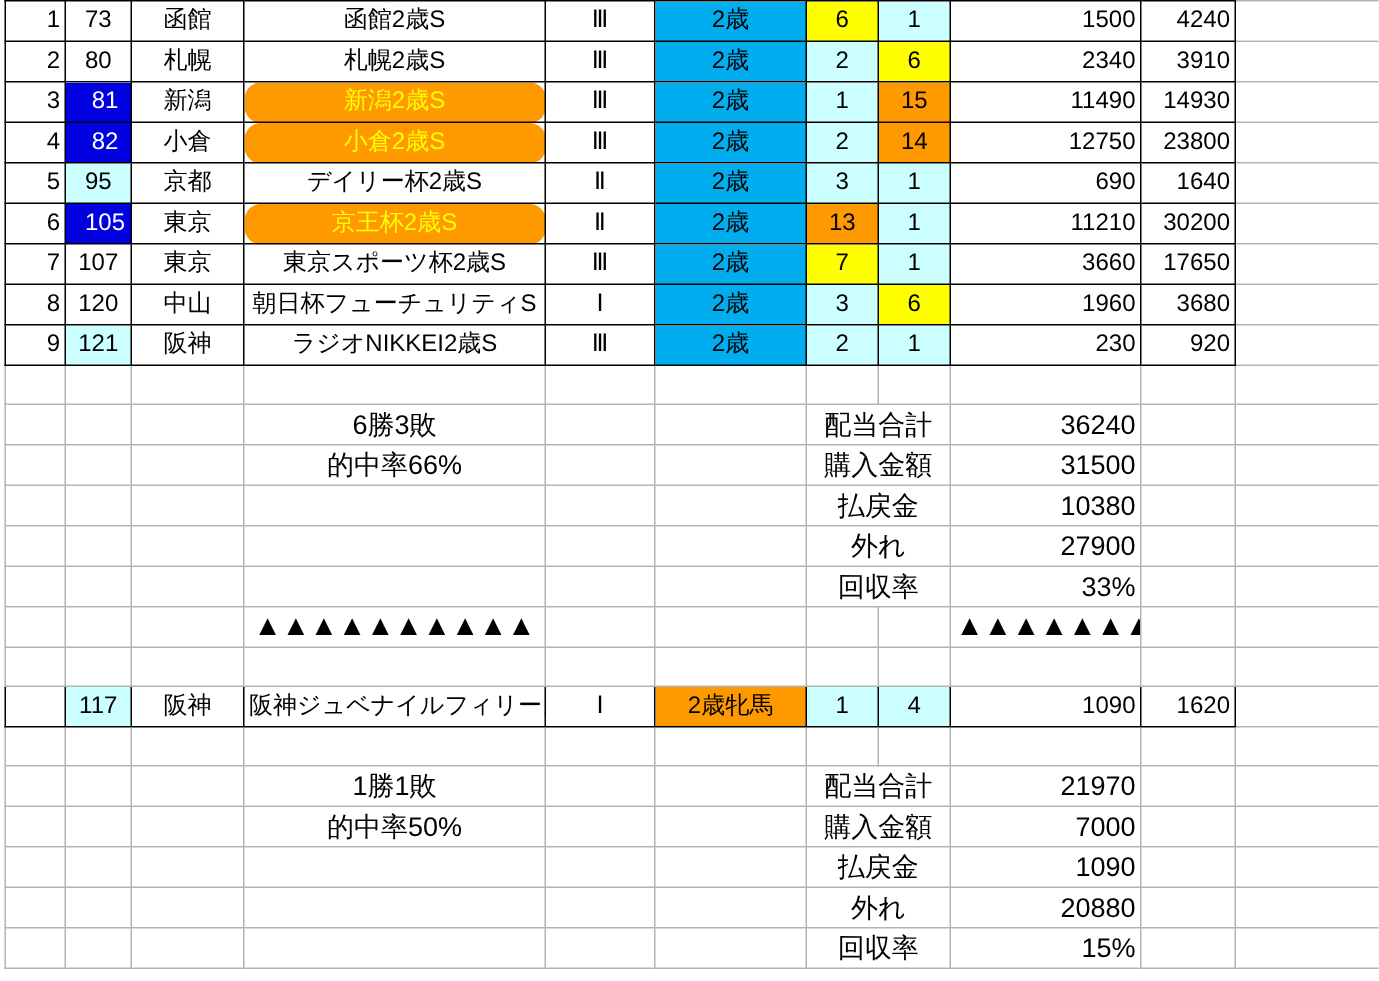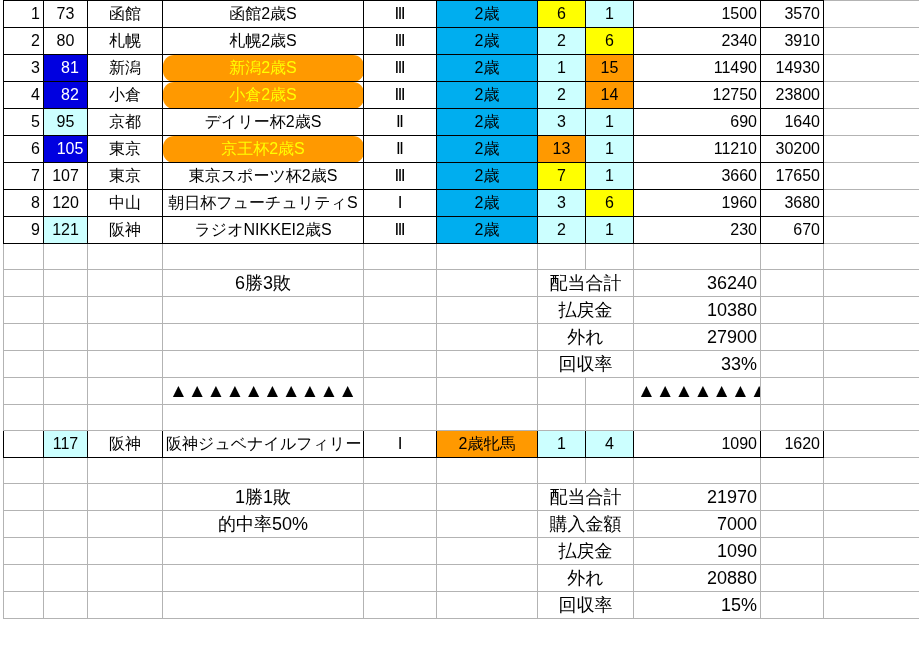--- a/index.html
+++ b/index.html
@@ -64,21 +64,21 @@
         <tr>
     <td class="bk ar">1</td>
     <td class="bk ac">73</td>
     <td class="bk ac">函館</td>
     <td class="bk ac">函館2歳S</td>
     <td class="bk ac">Ⅲ</td>
     <td class="bk ac bg-cyan">2歳</td>
     <td class="bk ac bg-yellow">6</td>
     <td class="bk ac bg-ltcyan">1</td>
     <td class="bk ar">1500</td>
-    <td class="bk ar">3570</td>
+    <td class="bk ar">4240</td>
     <td class="gl"></td>
   </tr>
   <tr>
     <td class="bk ar">2</td>
     <td class="bk ac">80</td>
     <td class="bk ac">札幌</td>
     <td class="bk ac">札幌2歳S</td>
     <td class="bk ac">Ⅲ</td>
     <td class="bk ac bg-cyan">2歳</td>
     <td class="bk ac bg-ltcyan">2</td>
@@ -168,21 +168,21 @@
   <tr>
     <td class="bk ar">9</td>
     <td class="bk ac bg-ltcyan">121</td>
     <td class="bk ac">阪神</td>
     <td class="bk ac">ラジオNIKKEI2歳S</td>
     <td class="bk ac">Ⅲ</td>
     <td class="bk ac bg-cyan">2歳</td>
     <td class="bk ac bg-ltcyan">2</td>
     <td class="bk ac bg-ltcyan">1</td>
     <td class="bk ar">230</td>
-    <td class="bk ar">670</td>
+    <td class="bk ar">920</td>
     <td class="gl"></td>
   </tr>
 
   <tr>
     <td class="gl"></td>
           <td class="gl"></td>
           <td class="gl"></td>
           <td class="gl"></td>
           <td class="gl"></td>
           <td class="gl"></td>
@@ -195,20 +195,32 @@
 
   <tr>
     <td class="gl"></td>
           <td class="gl"></td>
           <td class="gl"></td>
     <td class="gl ac sum">6勝3敗</td>
     <td class="gl"></td>
           <td class="gl"></td>
     <td class="gl ac sum" colspan="2">配当合計</td>
     <td class="gl ar sum">36240</td>
+    <td class="gl"></td>
+          <td class="gl"></td>
+  </tr>
+  <tr>
+    <td class="gl"></td>
+          <td class="gl"></td>
+          <td class="gl"></td>
+    <td class="gl ac sum">的中率66%</td>
+    <td class="gl"></td>
+          <td class="gl"></td>
+    <td class="gl ac sum" colspan="2">購入金額</td>
+    <td class="gl ar sum">31500</td>
     <td class="gl"></td>
           <td class="gl"></td>
   </tr>
   <tr>
     <td class="gl"></td>
           <td class="gl"></td>
           <td class="gl"></td>
           <td class="gl"></td>
           <td class="gl"></td>
           <td class="gl"></td>

